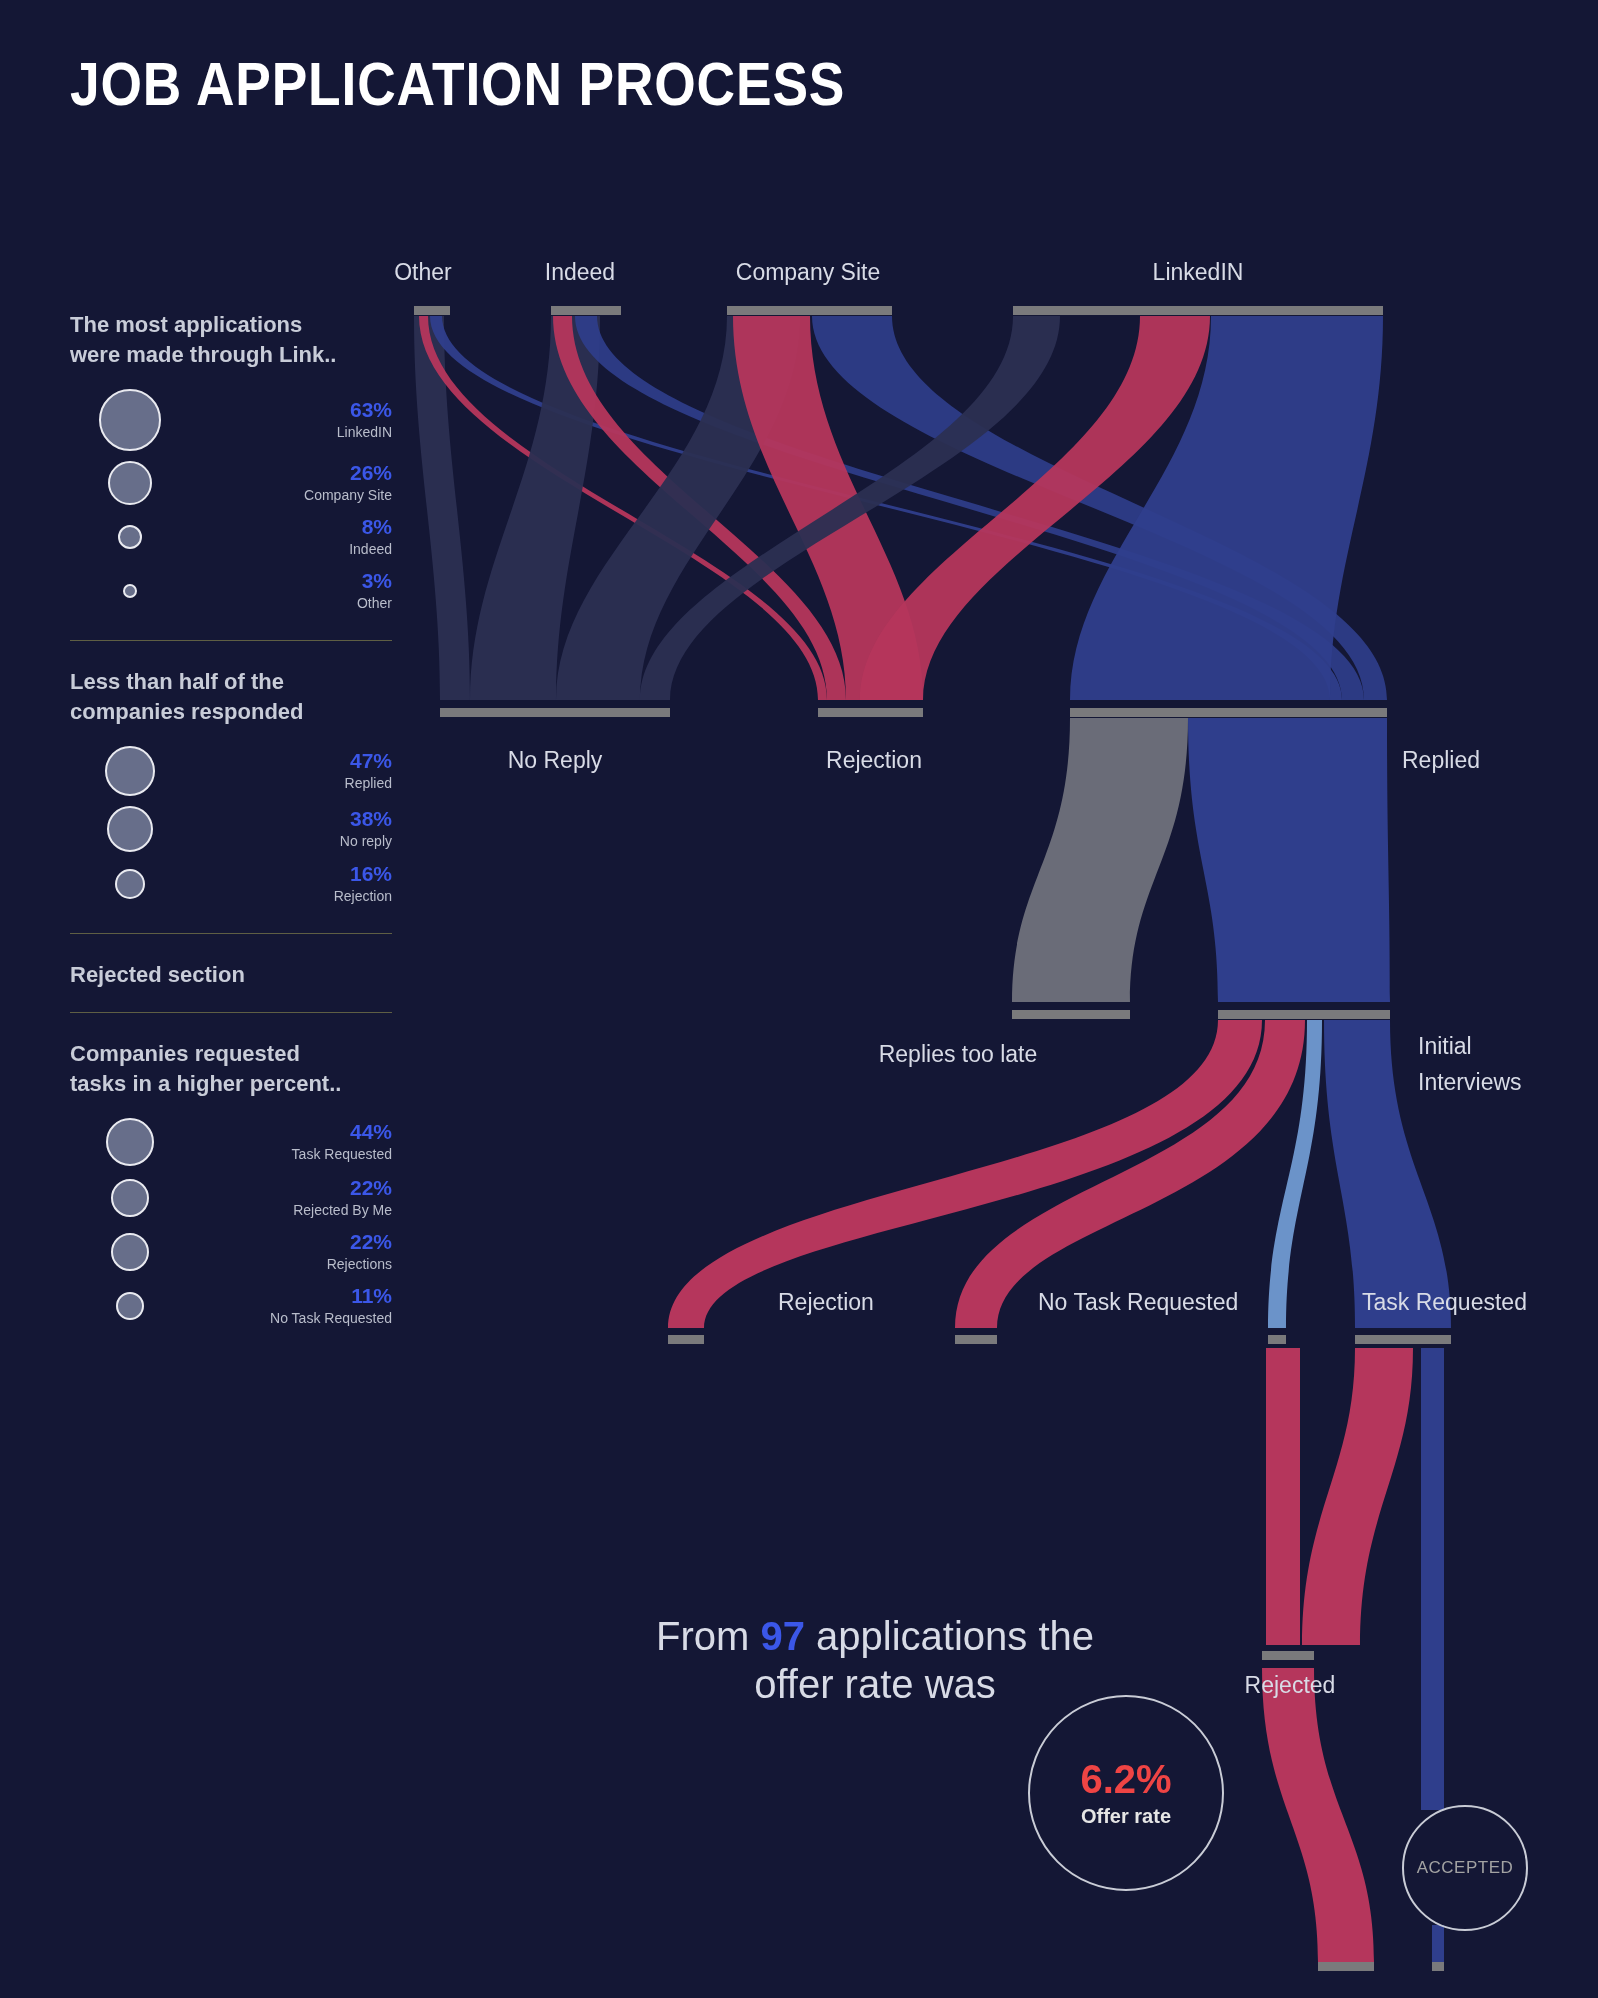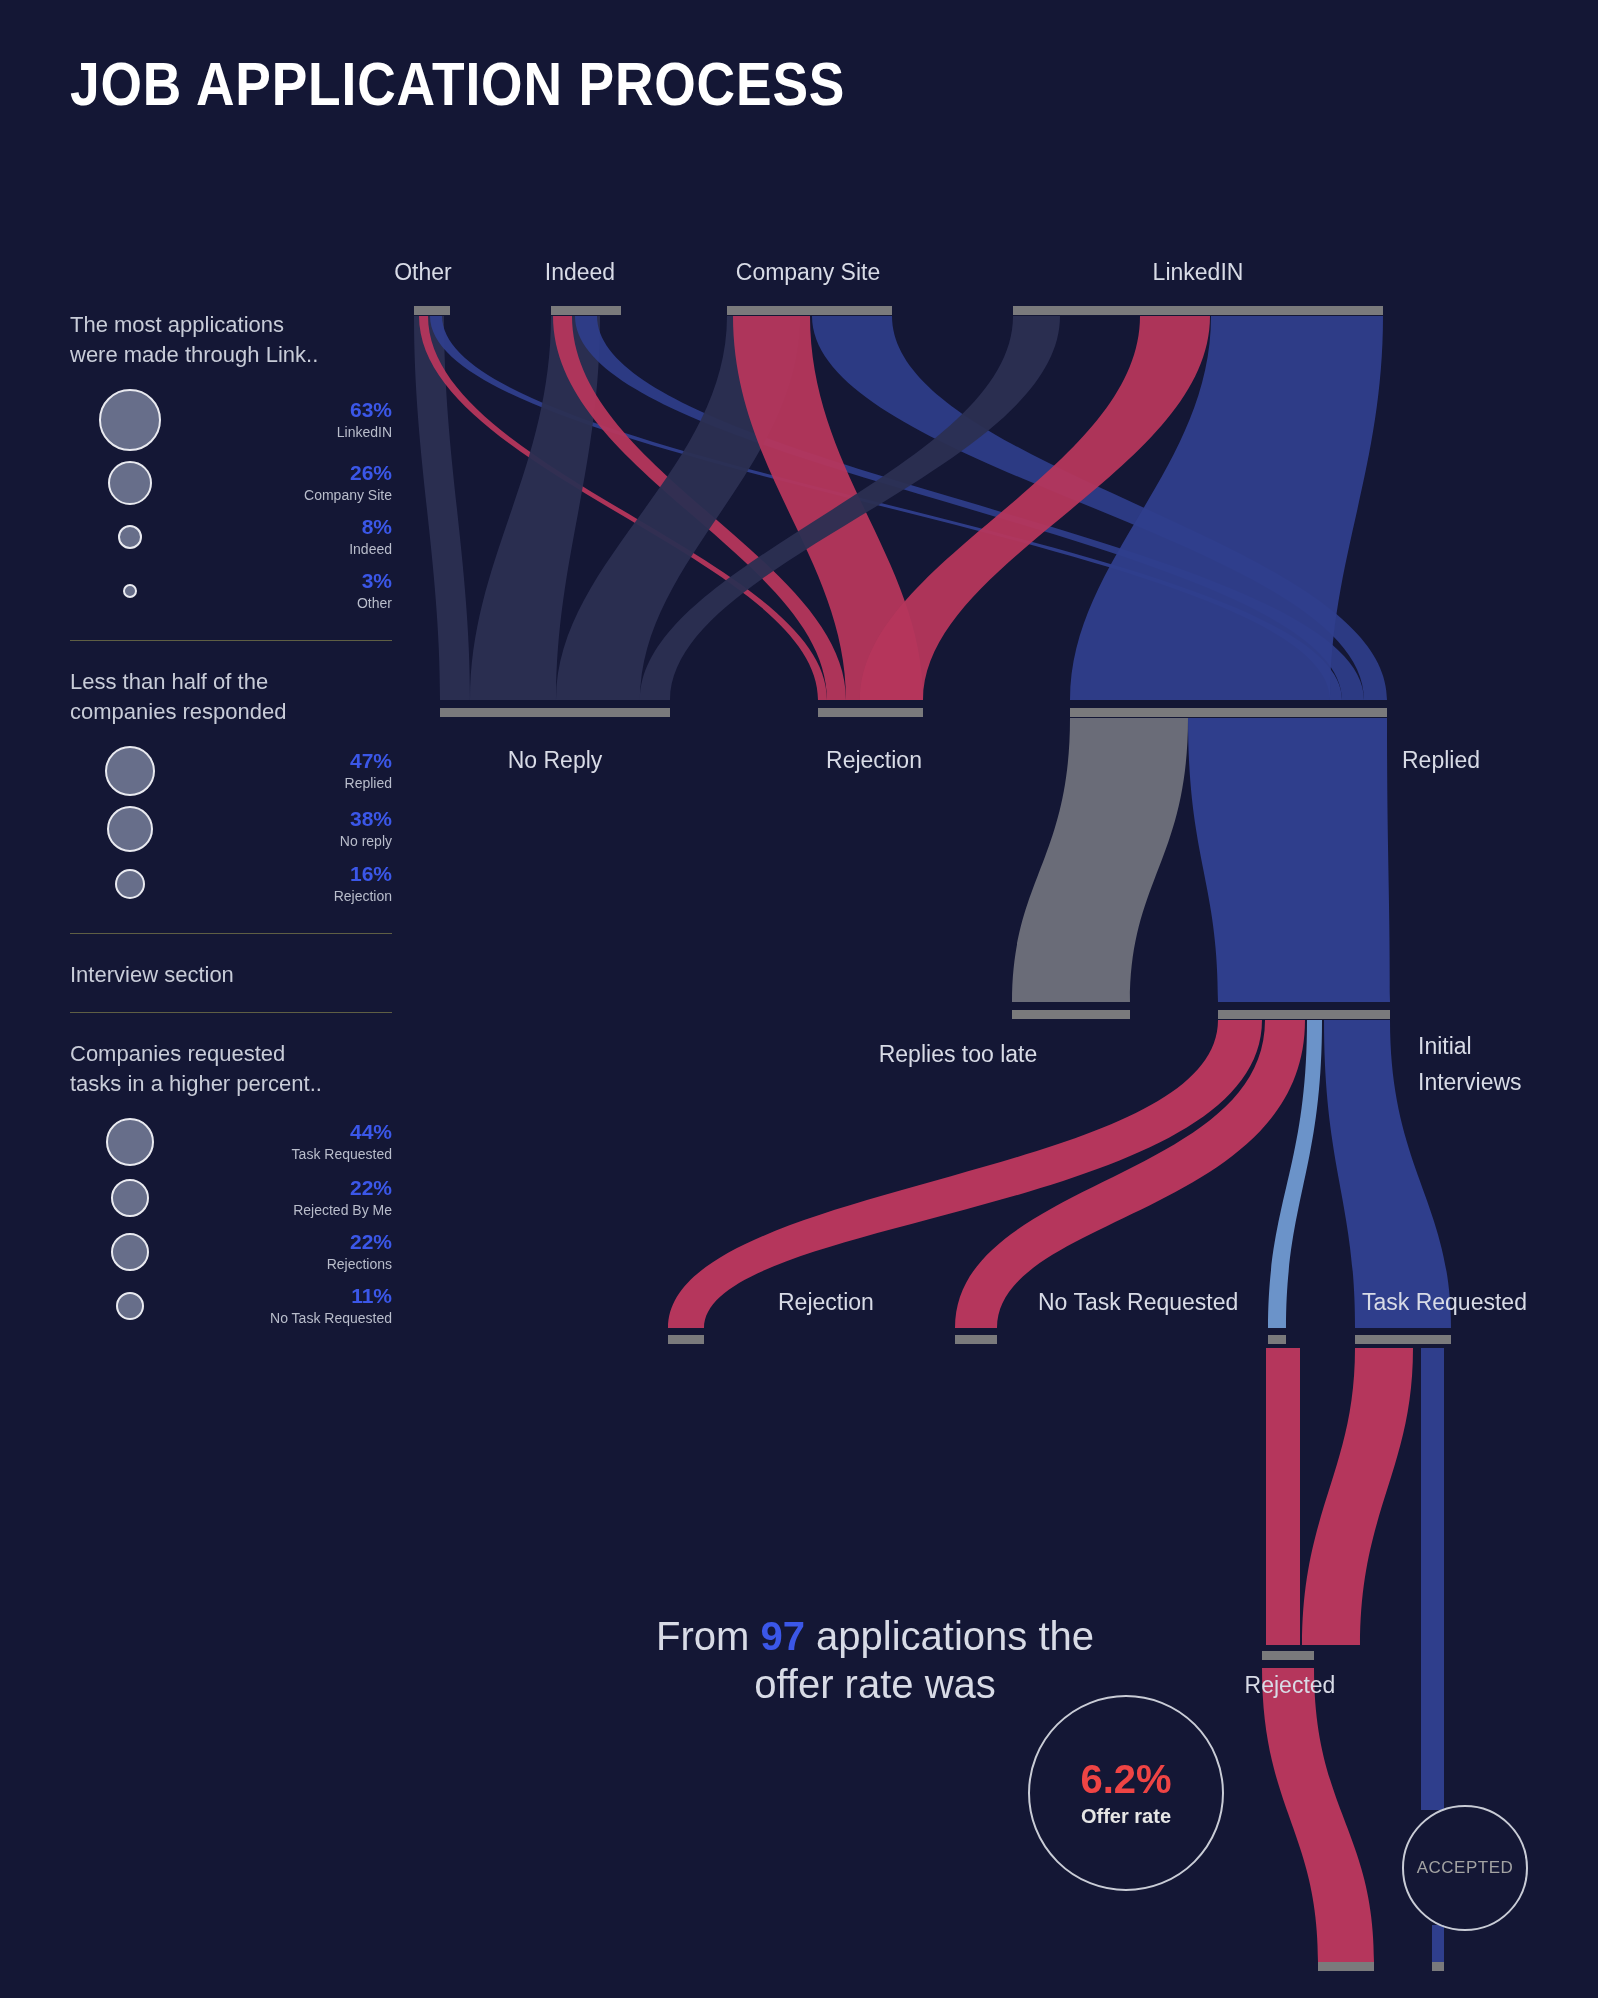--- a/index.html
+++ b/index.html
@@ -16,21 +16,21 @@
     font-family:"Liberation Sans Narrow","Liberation Sans",sans-serif;
     font-weight:bold;font-size:62px;letter-spacing:1px;
     color:#ffffff;transform:scaleX(0.86);transform-origin:left center;
     white-space:nowrap;
   }
 
   
   .sidebar{position:absolute;left:70px;top:310px;width:330px;}
   .legend-section{position:relative;}
   .sec-head{
-    font-size:22px;line-height:30px;color:#c8ccd8;font-weight:400;
+    font-size:22px;line-height:30px;color:#c8ccd8;font-weight:700;
     margin-bottom:14px;white-space:pre-line;
   }
   .divider{height:1px;background:#5f5f44;margin:22px 0 26px 0;width:322px;}
   .rows{position:relative;}
   .lrow{position:relative;display:flex;align-items:center;height:0;}
   .bubblecol{width:120px;position:relative;display:flex;justify-content:center;}
   .bubble{
     border-radius:50%;background:#676e8a;border:2px solid #e9eaf0;box-sizing:border-box;
   }
   .txtcol{flex:1;text-align:right;padding-right:8px;}
@@ -268,21 +268,21 @@
             </div>
             <div class="txtcol">
               <div class="pct">16%</div>
               <div class="lbl">Rejection</div>
             </div>
           </div>
         </div>
       </div>
       <div class="divider"></div>
       <div class="legend-section">
-        <div class="sec-head">Interview section</div>
+        <div class="sec-head">Rejected section</div>
       </div>
       <div class="divider"></div>
       <div class="legend-section">
         <div class="sec-head">Companies requested
 tasks in a higher percent..</div>
         <div class="rows">
           <div class="lrow" style="height: 58px;">
             <div class="bubblecol">
               <div class="bubble" style="width: 48px; height: 48px;"></div>
             </div>

